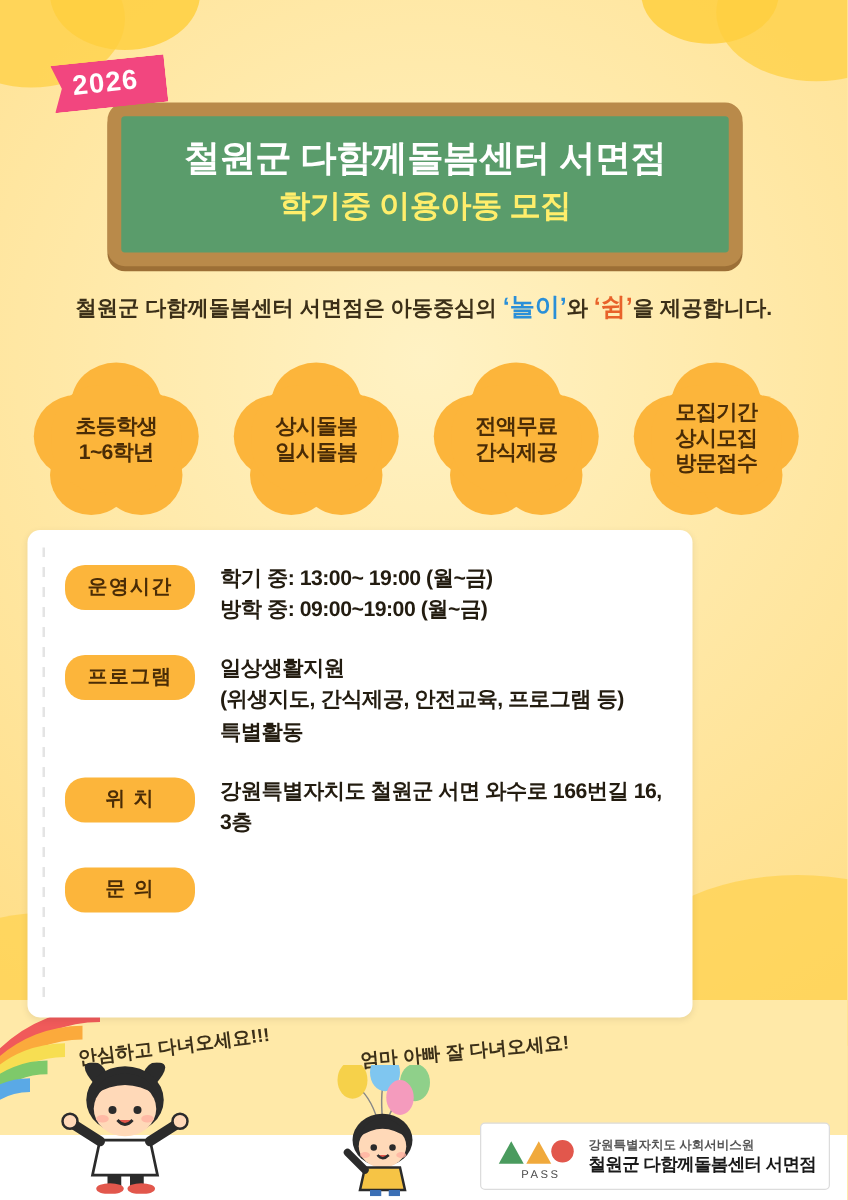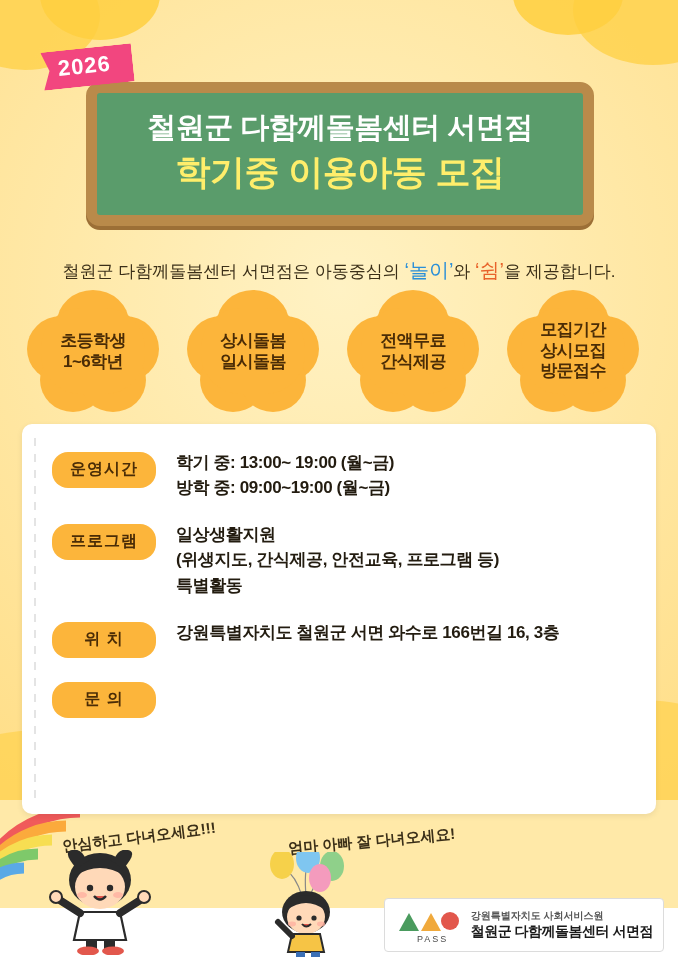--- a/index.html
+++ b/index.html
@@ -81,38 +81,37 @@
   }
   .board .line1 {
     color: #ffffff;
     font-size: 29px;
     font-weight: bold;
     letter-spacing: -0.5px;
     line-height: 1.25;
   }
   .board .line2 {
     color: #ffee6b;
-    font-size: 35px;
+    font-size: 25px;
     font-weight: bold;
     letter-spacing: -0.5px;
     line-height: 1.3;
     margin-top: 4px;
   }
 
   
   .tagline {
     position: absolute;
     top: 232px;
     left: 0; right: 0;
     text-align: center;
     font-size: 17px;
-    font-weight: normal;
+    font-weight: bold;
     color: #3b2f18;
     z-index: 5;
-    margin-top: 25px;
   }
   .tagline .hl {
     color: #2a8fd8;
     font-size: 20px;
   }
   .tagline .hl2 {
     color: #e8622a;
     font-size: 20px;
   }
 
@@ -162,21 +161,21 @@
     line-height: 1.25;
     letter-spacing: -0.6px;
   }
   .flower .txt.small { font-size: 17px; line-height: 1.22; }
 
   
   .card {
     position: absolute;
     left: 22px;
     top: 424px;
-    width: 634px;
+    width: 532px;
     height: 390px;
     background: #ffffff;
     border-radius: 10px;
     z-index: 5;
     box-shadow: 0 2px 6px rgba(0,0,0,.08);
   }
   .card::before {
     content: "";
     position: absolute;
     left: 12px; top: 14px; bottom: 14px;

